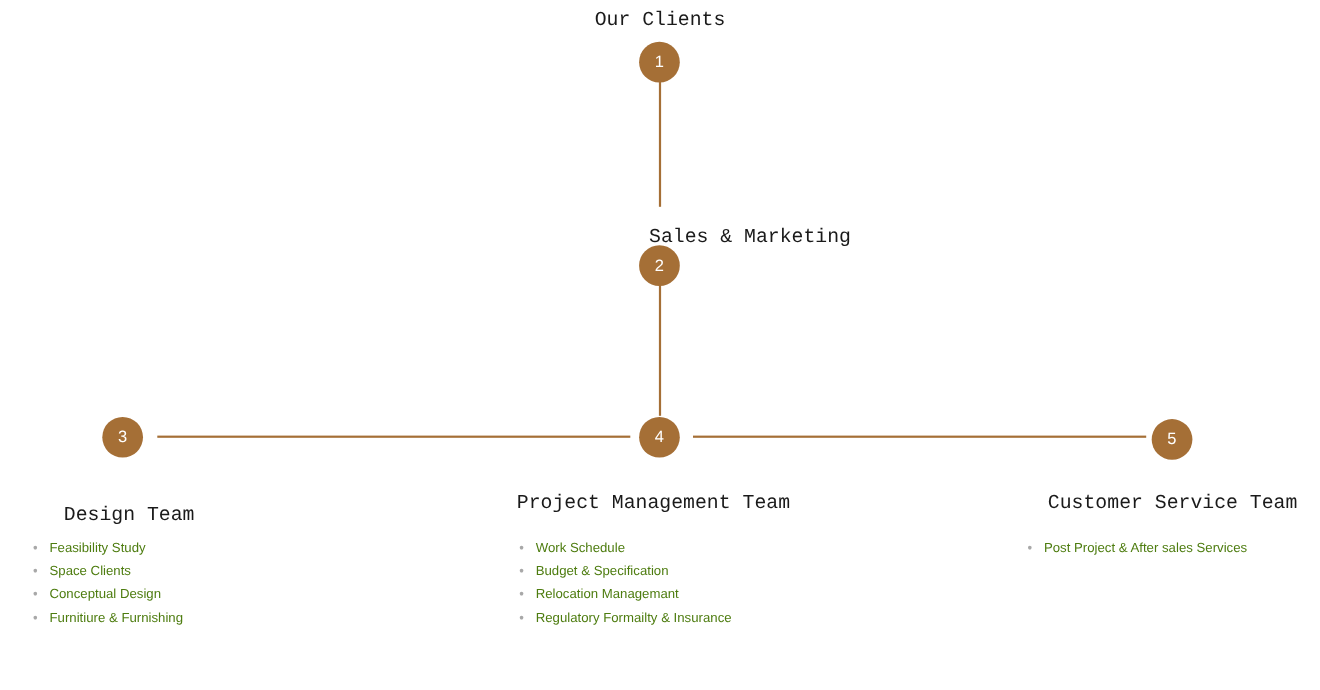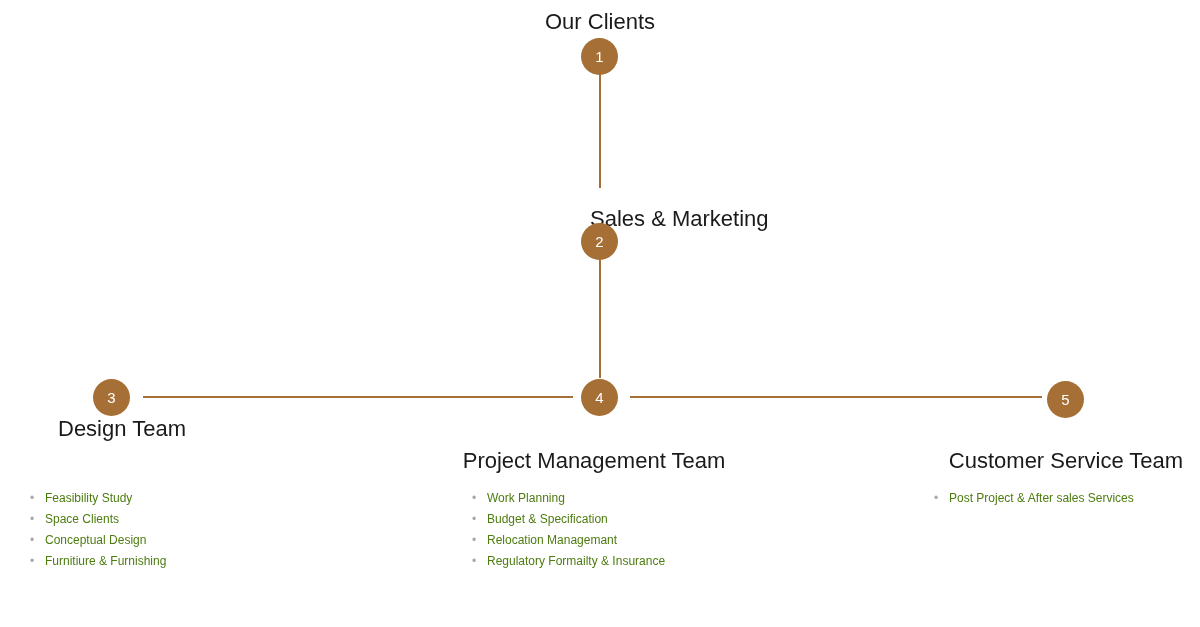--- a/index.html
+++ b/index.html
@@ -46,24 +46,25 @@
     align-items: center;
     justify-content: center;
     line-height: 1;
     letter-spacing: 0.2px;
   }
 
   
   .title {
     position: absolute;
     color: #1a1a1a;
-    font-size: 22px;
+    font-size: 18px;
     font-weight: 400;
     white-space: nowrap;
     line-height: 1.2;
+    font-family: Liberation Mono, monospace;
   }
   .title.center { transform: translateX(-50%); }
 
   
   .bullets {
     position: absolute;
     list-style: none;
     color: #4d7c0f;
     font-size: 12px;
     line-height: 21px;
@@ -92,21 +93,21 @@
   #node-2          { left: 581px; top: 223px; }
   #line-2-4        { left: 599px; top: 259px; height: 119px; }
 
   #line-3-4        { left: 143px; top: 396px; width: 430px; }
   #line-4-5        { left: 630px; top: 396px; width: 412px; }
 
   #node-3          { left: 93px;  top: 379px; }
   #node-4          { left: 581px; top: 379px; }
   #node-5          { left: 1047px; top: 381px; }
 
-  #title-design    { left: 58px;  top: 416px; }
+  #title-design    { left: 58px;  top: 459px; }
   #title-project   { left: 594px; top: 448px; }
   #title-customer  { left: 1066px; top: 448px; }
 
   #list-design     { left: 28px;  top: 488px; }
   #list-project    { left: 470px; top: 488px; }
   #list-customer   { left: 932px; top: 488px; }
 </style>
 </head>
 <body>
 
@@ -145,21 +146,21 @@
     <li>Furnitiure &amp; Furnishing</li>
   </ul>
 
   <div class="node" id="node-4">
     <span>4</span>
   </div>
 
   <div class="title center" id="title-project">Project Management Team</div>
 
   <ul class="bullets" id="list-project">
-    <li>Work Planning</li>
+    <li>Work Schedule</li>
     <li>Budget &amp; Specification</li>
     <li>Relocation Managemant</li>
     <li>Regulatory Formailty &amp; Insurance</li>
   </ul>
 
   <div class="node" id="node-5">
     <span>5</span>
   </div>
 
   <div class="title center" id="title-customer">Customer Service Team</div>

